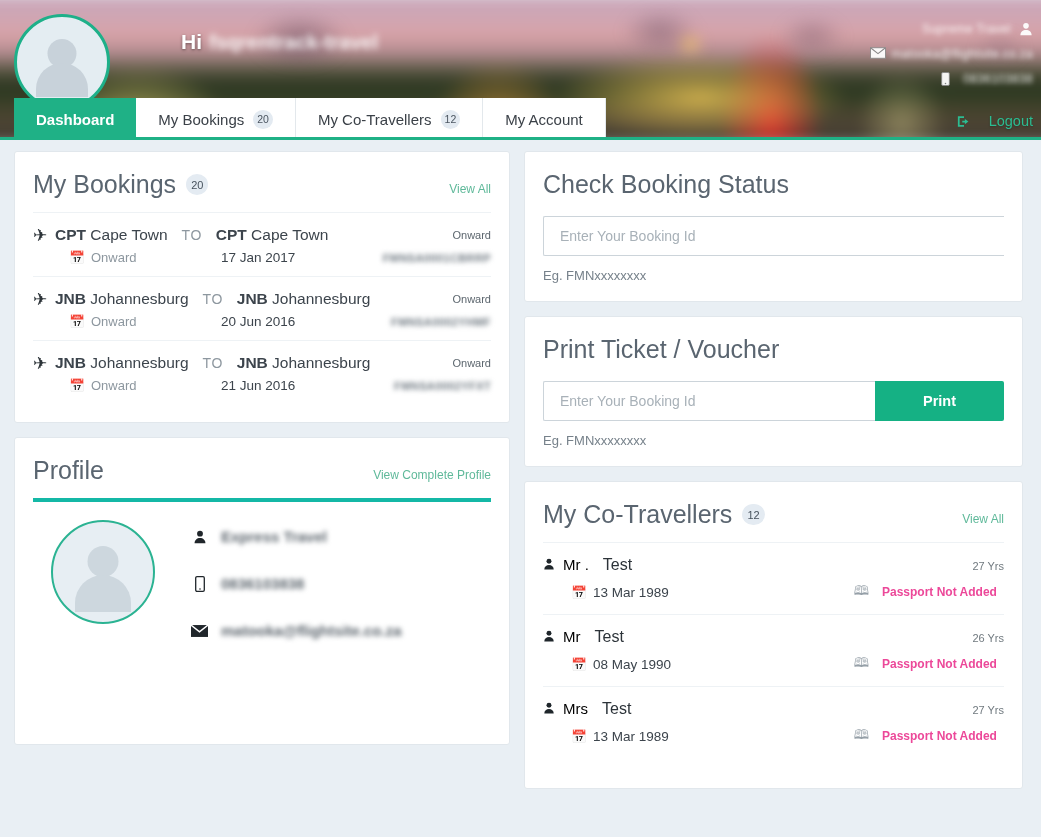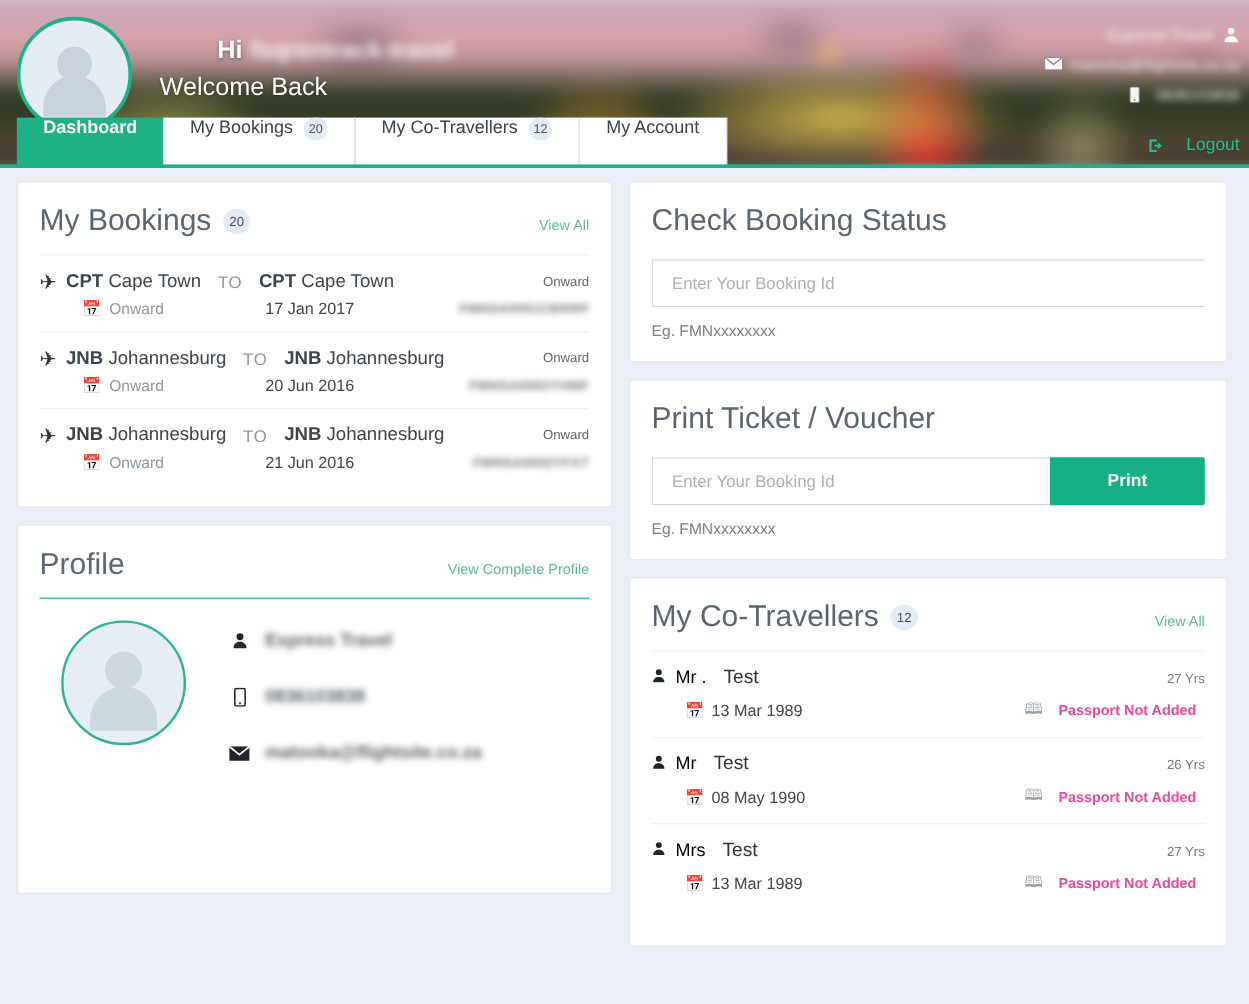--- a/index.html
+++ b/index.html
@@ -84,21 +84,21 @@
   .hdr-val { filter: blur(2.9px); opacity: .9; letter-spacing:.3px;}
   .hdr-ico { width: 14px; height: 14px; flex: 0 0 auto; opacity: .95; }
 
   
   .tabs {
     position: absolute; left: 14px; bottom: 0;
     display: flex; align-items: flex-end;
   }
   .tab {
     height: 42px; padding: 0 22px;
-    display: flex; gap: 9px;
+    display: flex; align-items: center; gap: 9px;
     background: #fff; color: #3b4148;
     font-size: 15px; border-right: 1px solid #e3e8ec;
     cursor: pointer;
   }
   .tab.active { background: #1fb186; color: #fff; font-weight: bold; border-right: none; }
   .tab .cnt {
     display: inline-flex; align-items: center; justify-content: center;
     min-width: 19px; height: 19px; padding: 0 4px;
     border-radius: 50%; background: #e3eaf1; color: #4b5560; font-size: 10.5px;
   }
@@ -216,21 +216,20 @@
   <div class="avatar-wrap">
     <div class="avatar-head"></div>
     <div class="avatar-body"></div>
   </div>
 
   <div class="greet">
     <div class="greet-line">
       <span class="greet-hi">Hi</span>
       <span class="greet-name">fsqrentrack-travel</span>
     </div>
-    <div class="greet-sub">Welcome Back</div>
   </div>
 
   <div class="hdr-contacts">
     <div class="hdr-row">
       <span class="hdr-val">Supreme Travel</span>
       <span class="hdr-ico">
         <svg viewBox="0 0 16 16" width="14" height="14">
             <circle cx="8" cy="4.4" r="3.2" fill="#fff"></circle>
             <path d="M1.6 15c0-3.6 2.9-5.8 6.4-5.8S14.4 11.4 14.4 15z" fill="#fff"></path>
           </svg>
@@ -343,21 +342,21 @@
           <div class="bk-bot">
             <span class="bk-cal">📅</span>
             <span class="bk-label">Onward</span>
             <span class="bk-date">21 Jun 2016</span>
             <span class="bk-ref">FMNSA0002YFXT</span>
           </div>
         </div>
       </div>
 
       <div class="card" style="height:308px">
-        <div class="card-head" style="border-bottom:1px solid #14b8a6">
+        <div class="card-head" style="border-bottom:4px solid #14b8a6">
           <div class="card-title">Profile</div>
           <div class="view-all">View Complete Profile</div>
         </div>
         <div class="profile-body">
           <div class="p-avatar">
             <div class="p-head"></div>
             <div class="p-body"></div>
           </div>
           <div class="p-fields">
             <div class="p-row">

